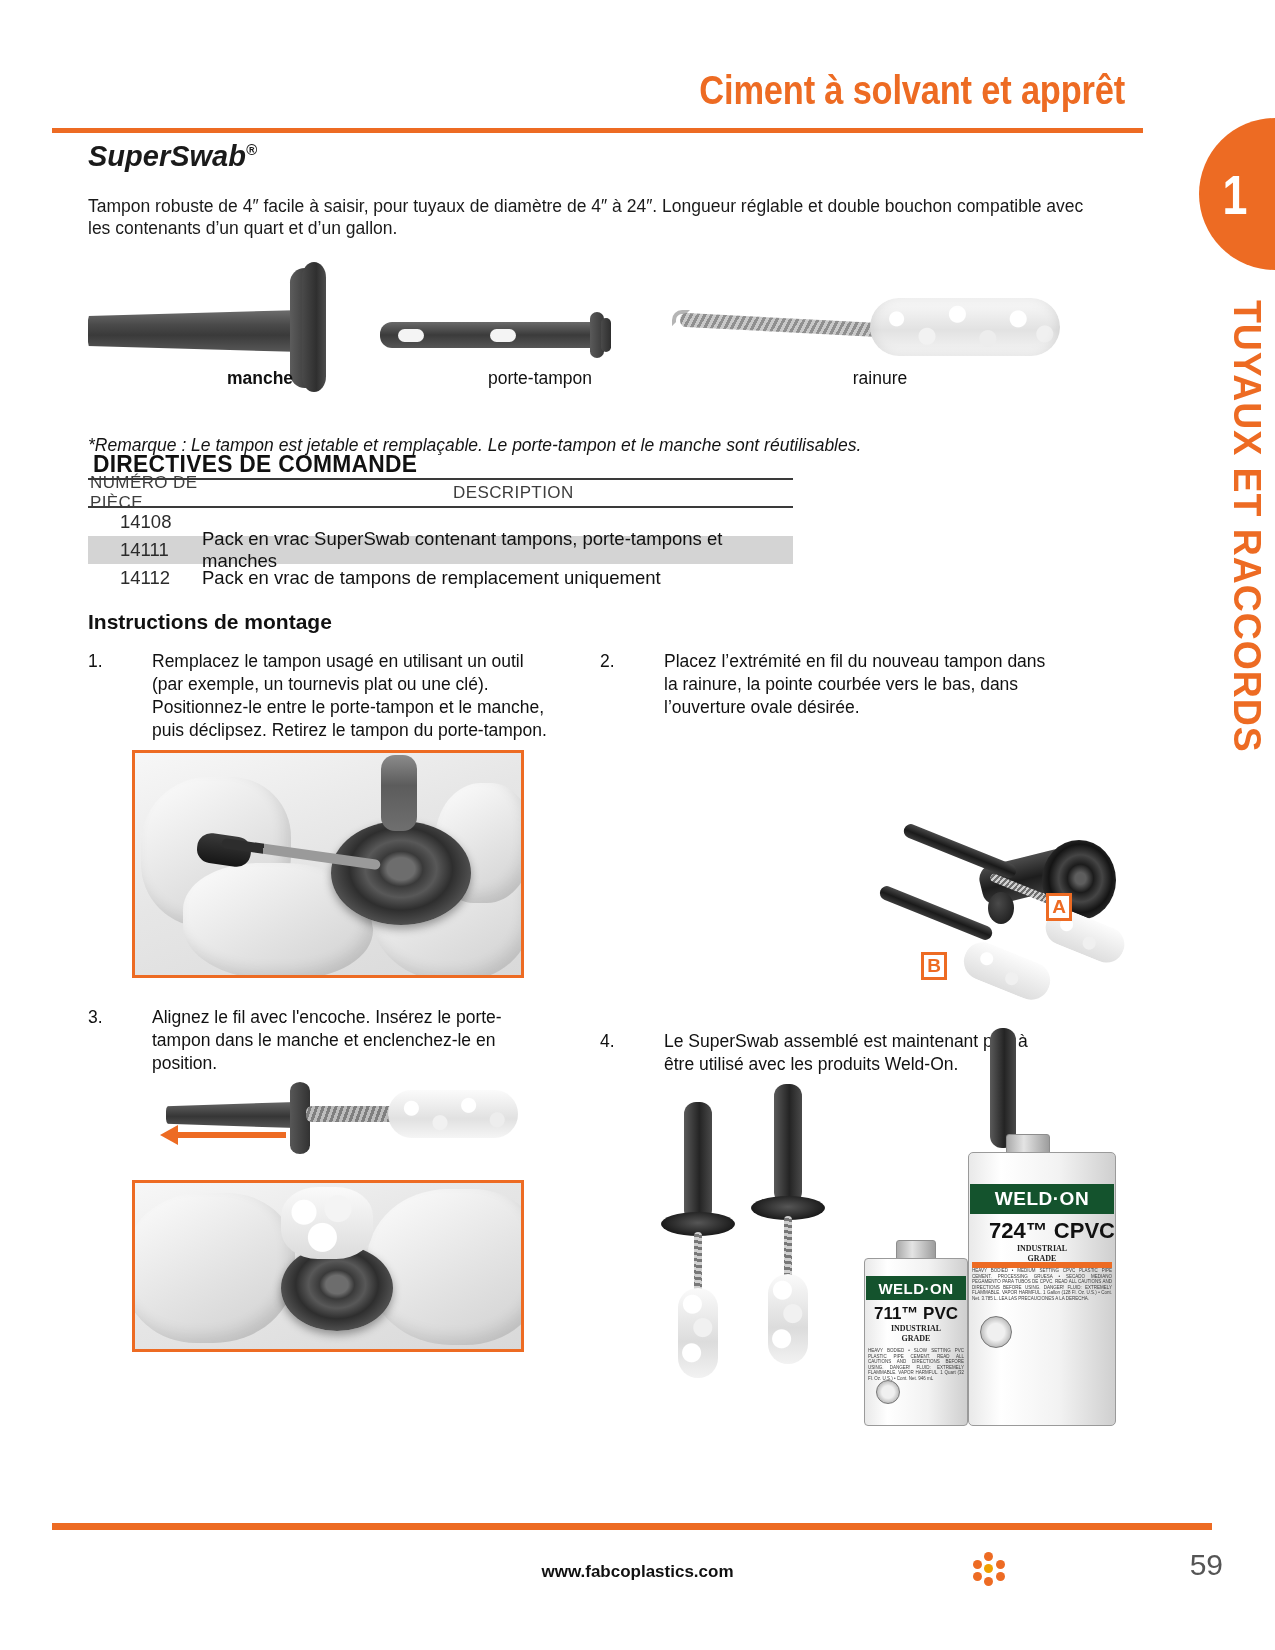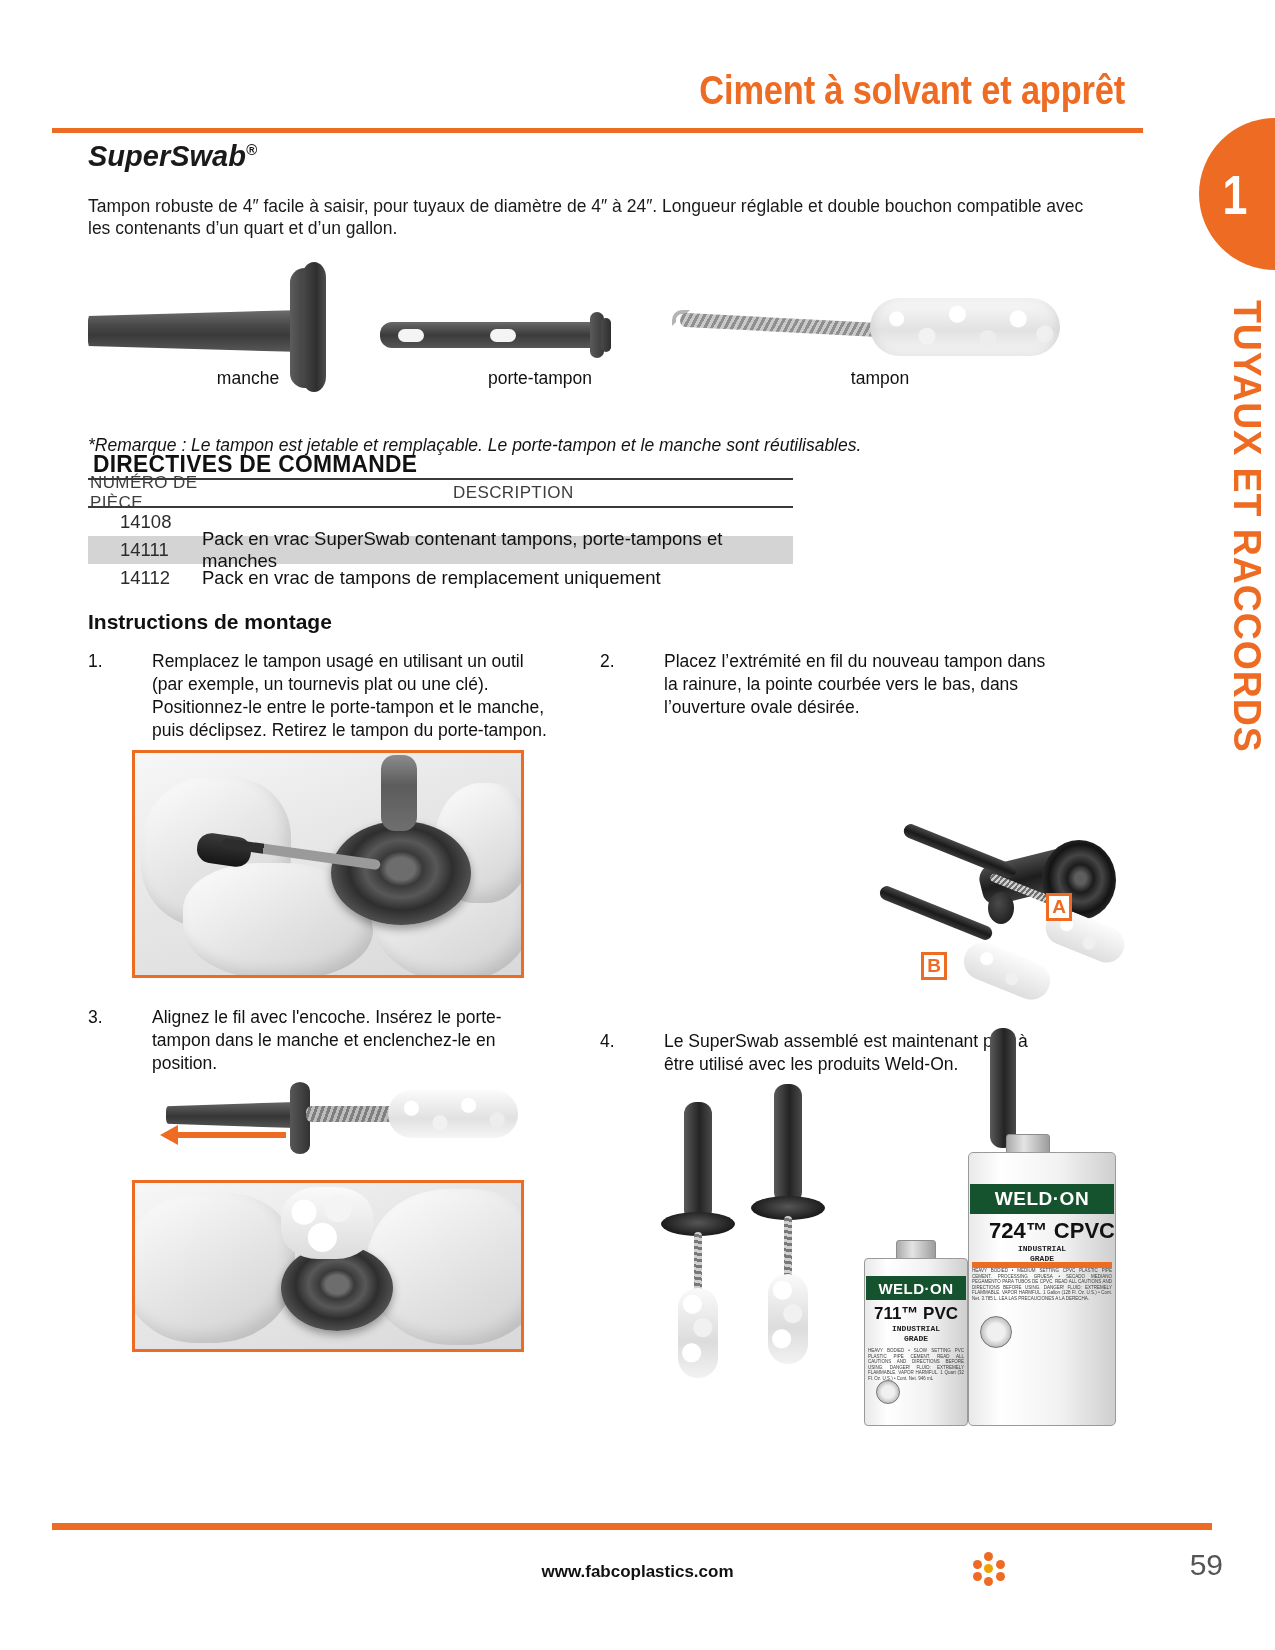--- a/index.html
+++ b/index.html
@@ -89,21 +89,21 @@
   
   .diagram { position: absolute; left: 80px; top: 250px; width: 1030px; height: 150px; }
   .part-label {
     position: absolute;
     font-family: "Liberation Sans Narrow", "Liberation Sans", sans-serif;
     font-size: 17.5px;
     color: #111;
     text-align: center;
     white-space: nowrap;
   }
-  .lbl-manche { left: 88px; top: 118px; width: 160px; }
+  .lbl-manche { left: 100px; top: 118px; width: 160px; font-weight: bold; }
   .lbl-porte  { left: 370px; top: 118px; width: 180px; }
   .lbl-tampon { left: 710px; top: 118px; width: 180px; }
 
   
   .manche-body {
     position: absolute; left: 8px; top: 60px; width: 215px; height: 42px;
     background: linear-gradient(180deg,#6d6d6d 0%,#4a4a4a 35%,#3a3a3a 60%,#575757 100%);
     border-radius: 10px 2px 2px 10px;
     clip-path: polygon(0% 14%, 100% 0%, 100% 100%, 0% 86%);
   }
@@ -428,21 +428,21 @@
   }
   .brand-small { left: 216px; top: 196px; width: 100px; height: 24px; font-size: 15px; letter-spacing: 0.5px; }
   .brand-large { left: 320px; top: 104px; width: 144px; height: 30px; font-size: 19px; letter-spacing: 0.5px; }
   .can-product {
     position: absolute; font-family: "Liberation Sans Narrow", "Liberation Sans", sans-serif;
     font-weight: bold; color: #111; text-align: center;
   }
   .prod-small { left: 216px; top: 224px; width: 100px; font-size: 17px; }
   .prod-large { left: 320px; top: 138px; width: 164px; font-size: 22px; }
   .can-grade {
-    position: absolute; font-family: Liberation Mono, monospace;
+    position: absolute; font-family: Liberation Serif, serif;
     font-size: 8px; font-weight: bold; color: #222; text-align: center; line-height: 10px;
   }
   .grade-small { left: 216px; top: 244px; width: 100px; }
   .grade-large { left: 320px; top: 164px; width: 144px; }
   .can-fineprint {
     position: absolute; font-family: "Liberation Sans Narrow", "Liberation Sans", sans-serif;
     font-size: 4.5px; line-height: 5.5px; color: #3a3a3a; text-align: justify;
   }
   .fine-small { left: 218px; top: 268px; width: 96px; height: 72px; }
   .fine-large { left: 322px; top: 188px; width: 140px; height: 150px; }
@@ -506,21 +506,21 @@
     <div class="porte-hole h2"></div>
     <div class="porte-cap"></div>
     <div class="porte-cap2"></div>
 
     <div class="tampon-hook"></div>
     <div class="tampon-wire"></div>
     <div class="tampon-fleece"></div>
 
     <div class="part-label lbl-manche">manche</div>
     <div class="part-label lbl-porte">porte-tampon</div>
-    <div class="part-label lbl-tampon">tampon</div>
+    <div class="part-label lbl-tampon">rainure</div>
   </div>
 
   <div class="remark">*Remarque : Le tampon est jetable et remplaçable. Le porte-tampon et le manche sont réutilisables.</div>
 
   <div class="order-heading">DIRECTIVES DE COMMANDE</div>
   <div class="order-table">
     <div class="ot-rule-top"></div>
     <div class="ot-head">
       <div class="c1">NUMÉRO DE PIÈCE</div>
       <div class="c2">DESCRIPTION</div>

